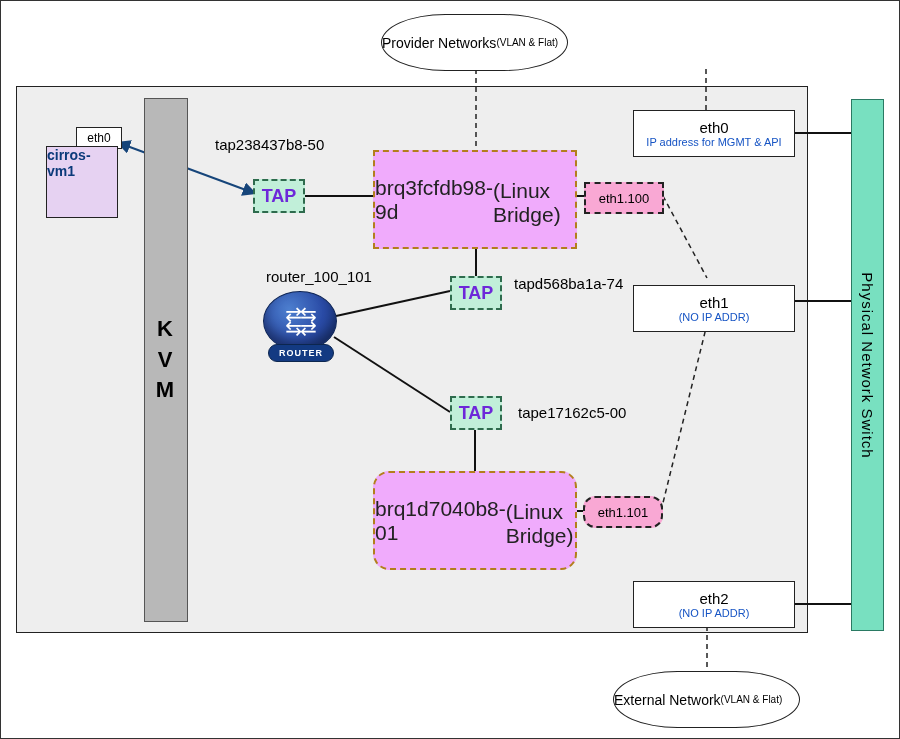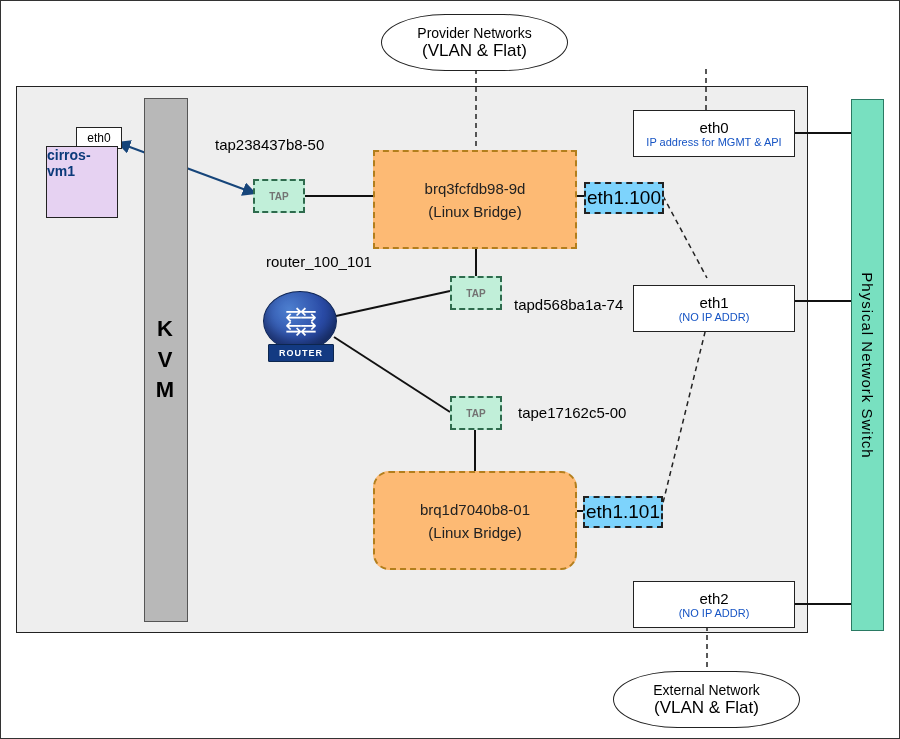--- a/index.html
+++ b/index.html
@@ -65,65 +65,65 @@
     display: flex; align-items: center; justify-content: center;
   }
   .tap-box {
     position: absolute;
     width: 48px;
     height: 30px;
     background: #c1efd9;
     border: 2px dashed #2e6b4d;
     display: flex; align-items: center; justify-content: center;
     font-weight: bold;
-    color: #737373;
-    font-size: 10px;
+    color: #6d28d9;
+    font-size: 18px;
   }
   .bridge-box {
     position: absolute;
     width: 200px;
     height: 95px;
-    background: #fdba74;
+    background: #f0abfc;
     border: 2px dashed #b37e1c;
-    display: flex; flex-direction: column; align-items: center; justify-content: center;
-    font-size: 15px;
+    display: flex; flex-direction: row; align-items: center; justify-content: center;
+    font-size: 21px;
     color: #222;
   }
   .vlan-box {
     position: absolute;
     width: 76px;
     height: 28px;
-    background: #7dd3fc;
+    background: #f9a8d4;
     border: 2px dashed #222;
     display: flex; align-items: center; justify-content: center;
-    font-size: 19px;
+    font-size: 13px;
   }
   .nic-box {
     position: absolute;
     left: 632px;
     width: 160px;
     height: 45px;
     background: #fff;
     border: 1px solid #222;
     display: flex; flex-direction: column; align-items: center; justify-content: center;
     font-size: 13px;
   }
   .nic-name { font-size: 15px; }
   .nic-sub { color: #1654c4; font-size: 11px; }
   .cloud {
     position: absolute;
     width: 185px;
     height: 55px;
     background: #fff;
     border: 1.5px solid #222;
     border-radius: 55% 55% 55% 55% / 80% 80% 80% 80%;
-    display: flex; flex-direction: column; align-items: center; justify-content: center;
+    display: flex; align-items: center; 
     font-size: 14px;
   }
-  .cloud .sub { font-size: 17px; }
+  .cloud .sub { font-size: 10px; }
   .switch-bar {
     position: absolute;
     left: 850px;
     top: 98px;
     width: 31px;
     height: 530px;
     background: #78e0c0;
     border: 1px solid #2a7a63;
     display: flex; align-items: center; justify-content: center;
   }
@@ -151,21 +151,21 @@
     border: 1px solid #0d2455;
     display:flex; align-items:center; justify-content:center;
     box-shadow: inset 0 -8px 12px rgba(0,0,0,0.35);
     position: relative;
   }
   .router-plate {
     position:absolute; bottom:-12px; left:4px; width:64px; height:16px;
     background:#133a82; border:1px solid #0c264f;
     display:flex; align-items:center; justify-content:center;
     font-size:9px; color:#fff; letter-spacing:1px; font-weight:bold;
-    border-radius:1px;
+    border-radius:9px;
   }
   .arrows-mini { font-size: 20px; color:#fff; line-height: 0.7; letter-spacing:-2px;}
   svg.wires {
     position: absolute; left: 0; top: 0; width: 900px; height: 739px;
     pointer-events: none;
   }
 </style>
 </head>
 <body>
 
@@ -222,44 +222,44 @@
     <span>TAP</span>
   </div>
 
   <div class="bridge-box" style="left:372px; top:149px;">
     <span>brq3fcfdb98-9d</span>
     <span style="margin-top:6px;">(Linux Bridge)</span>
   </div>
 
   <div class="vlan-box" style="left:583px; top:181px;">eth1.100</div>
 
-  <div class="label" style="left:265px; top:252px;">router_100_101</div>
+  <div class="label" style="left:265px; top:267px;">router_100_101</div>
   <div class="router">
     <div class="router-body">
       <div class="arrows-mini">⇄⇆<br>⇆⇄</div>
       <div class="router-plate">ROUTER</div>
     </div>
   </div>
 
   <div class="tap-box" style="left:449px; top:275px;">
     <span>TAP</span>
   </div>
-  <div class="label" style="left:513px; top:295px;">tapd568ba1a-74</div>
+  <div class="label" style="left:513px; top:274px;">tapd568ba1a-74</div>
 
   <div class="tap-box" style="left:449px; top:395px;">
     <span>TAP</span>
   </div>
   <div class="label" style="left:517px; top:403px;">tape17162c5-00</div>
 
   <div class="bridge-box" style="left:372px; top:470px;border-radius:16px;">
     <span>brq1d7040b8-01</span>
     <span style="margin-top:6px;">(Linux Bridge)</span>
   </div>
 
-  <div class="vlan-box" style="left:582px; top:495px;">eth1.101</div>
+  <div class="vlan-box" style="left:582px; top:495px;border-radius:12px;">eth1.101</div>
 
   <div class="nic-box" style="top:109px;">
     <span class="nic-name">eth0</span>
     <span class="nic-sub" style="text-align:center; padding:0 6px;">IP address for MGMT &amp; API</span>
   </div>
   <div class="nic-box" style="top:284px;">
     <span class="nic-name">eth1</span>
     <span class="nic-sub">(NO IP ADDR)</span>
   </div>
   <div class="nic-box" style="top:580px;">

